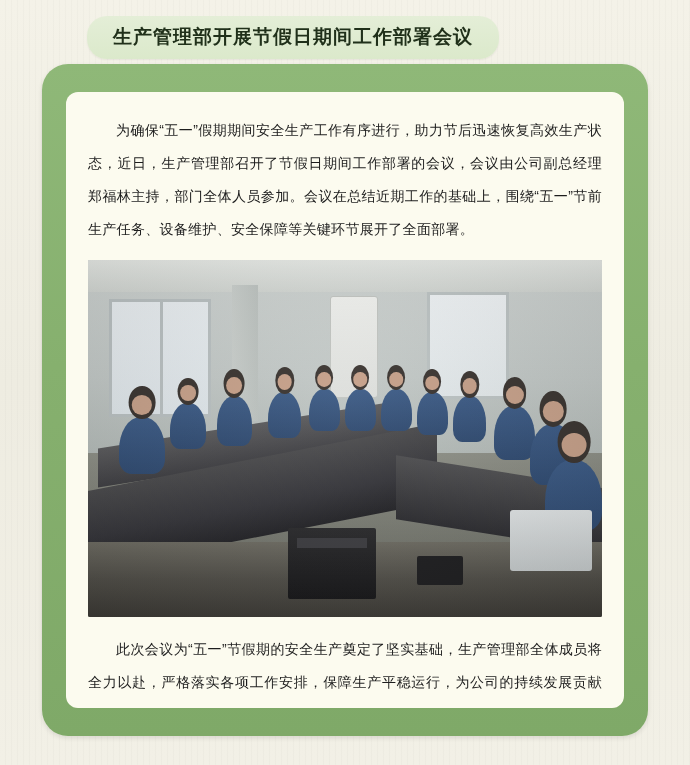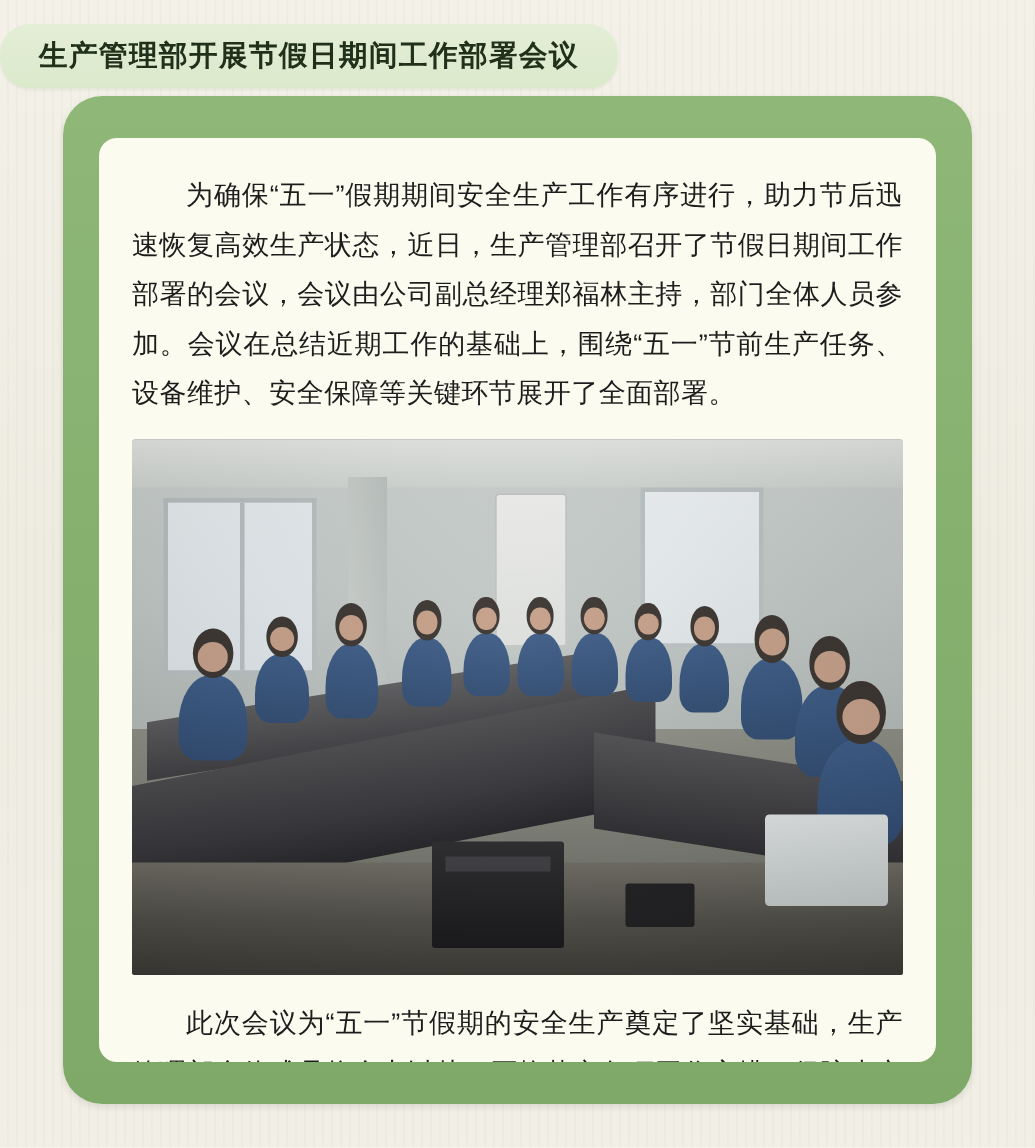--- a/index.html
+++ b/index.html
@@ -36,21 +36,21 @@
     box-sizing: border-box;
   }
 
   
   .title-wrap {
     position: absolute;
     top: 16px;
     left: 0;
     width: 586px;
     display: flex;
-    justify-content: flex-start;
+    justify-content: center;
   }
   .title-banner {
     background: linear-gradient(180deg, #e4eed7 0%, #dbe9cb 100%);
     border-radius: 20px;
     padding: 8px 26px 9px 26px;
     box-shadow: 0 1px 2px rgba(0,0,0,0.06);
   }
   .title-text {
     font-family: "Liberation Sans", sans-serif;
     font-weight: bold;
@@ -81,21 +81,21 @@
     background: #fcfbef;
     border-radius: 12px;
     padding: 22px 22px 20px 22px;
     position: relative;
     overflow: hidden;
   }
 
   
   .para {
     font-family: "Liberation Sans", sans-serif;
-    font-size: 18px;
+    font-size: 14px;
     line-height: 33px;
     color: #1d1d1d;
     text-align: justify;
     text-indent: 2em;
     letter-spacing: 0.3px;
     margin: 0;
   }
   .para-top {
     margin-bottom: 14px;
   }

